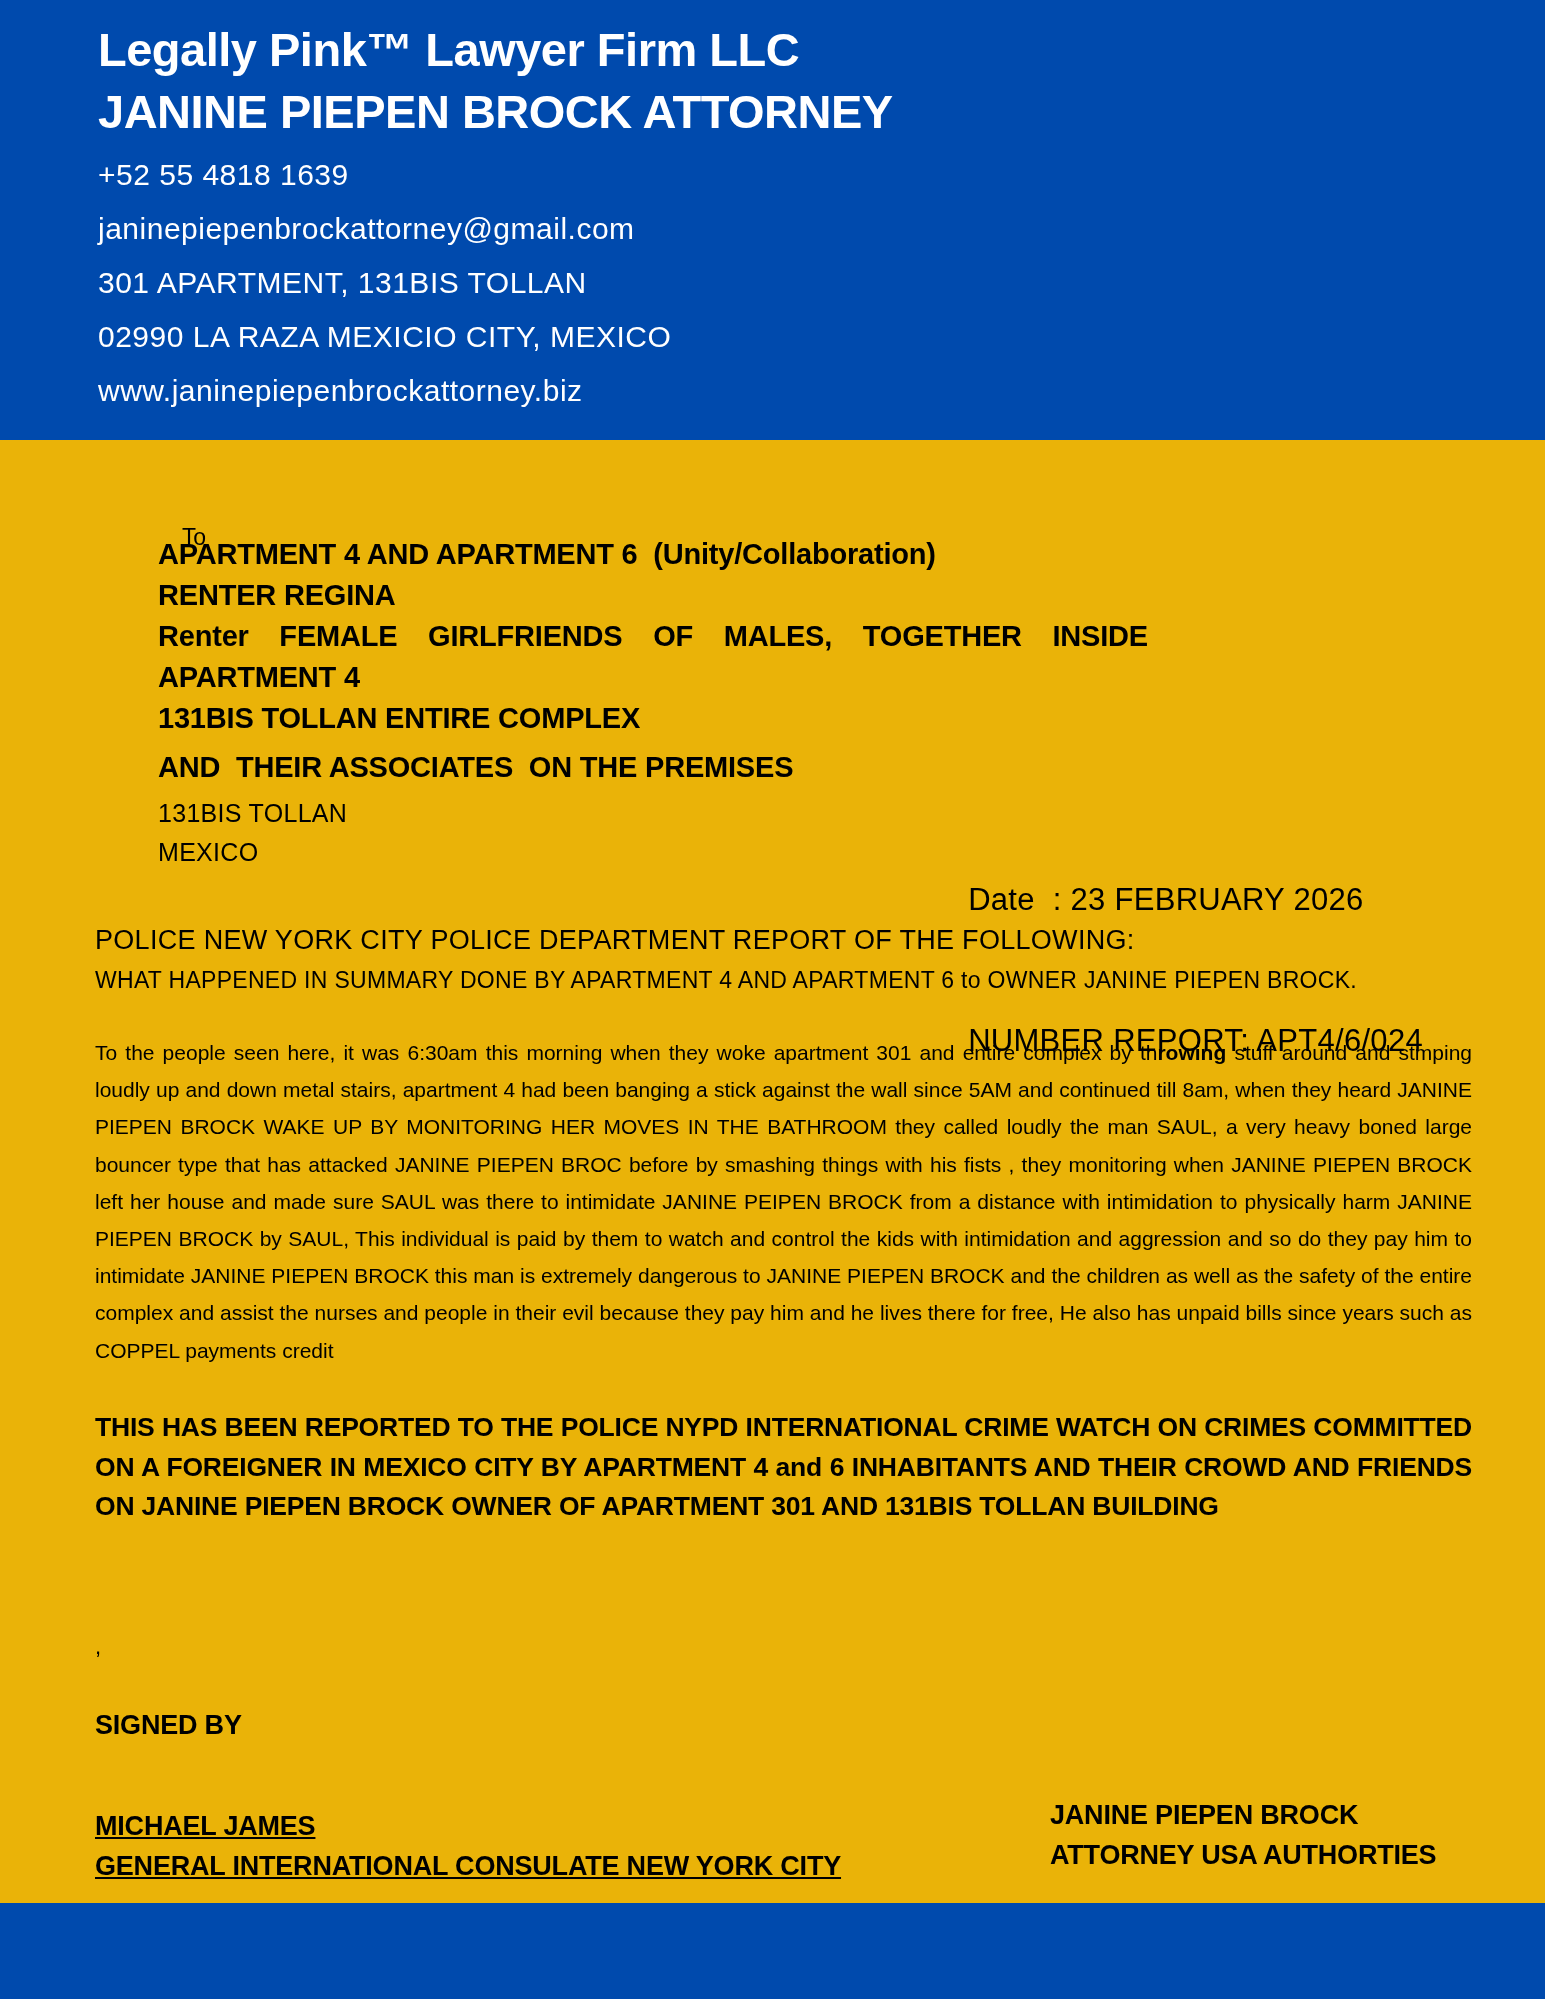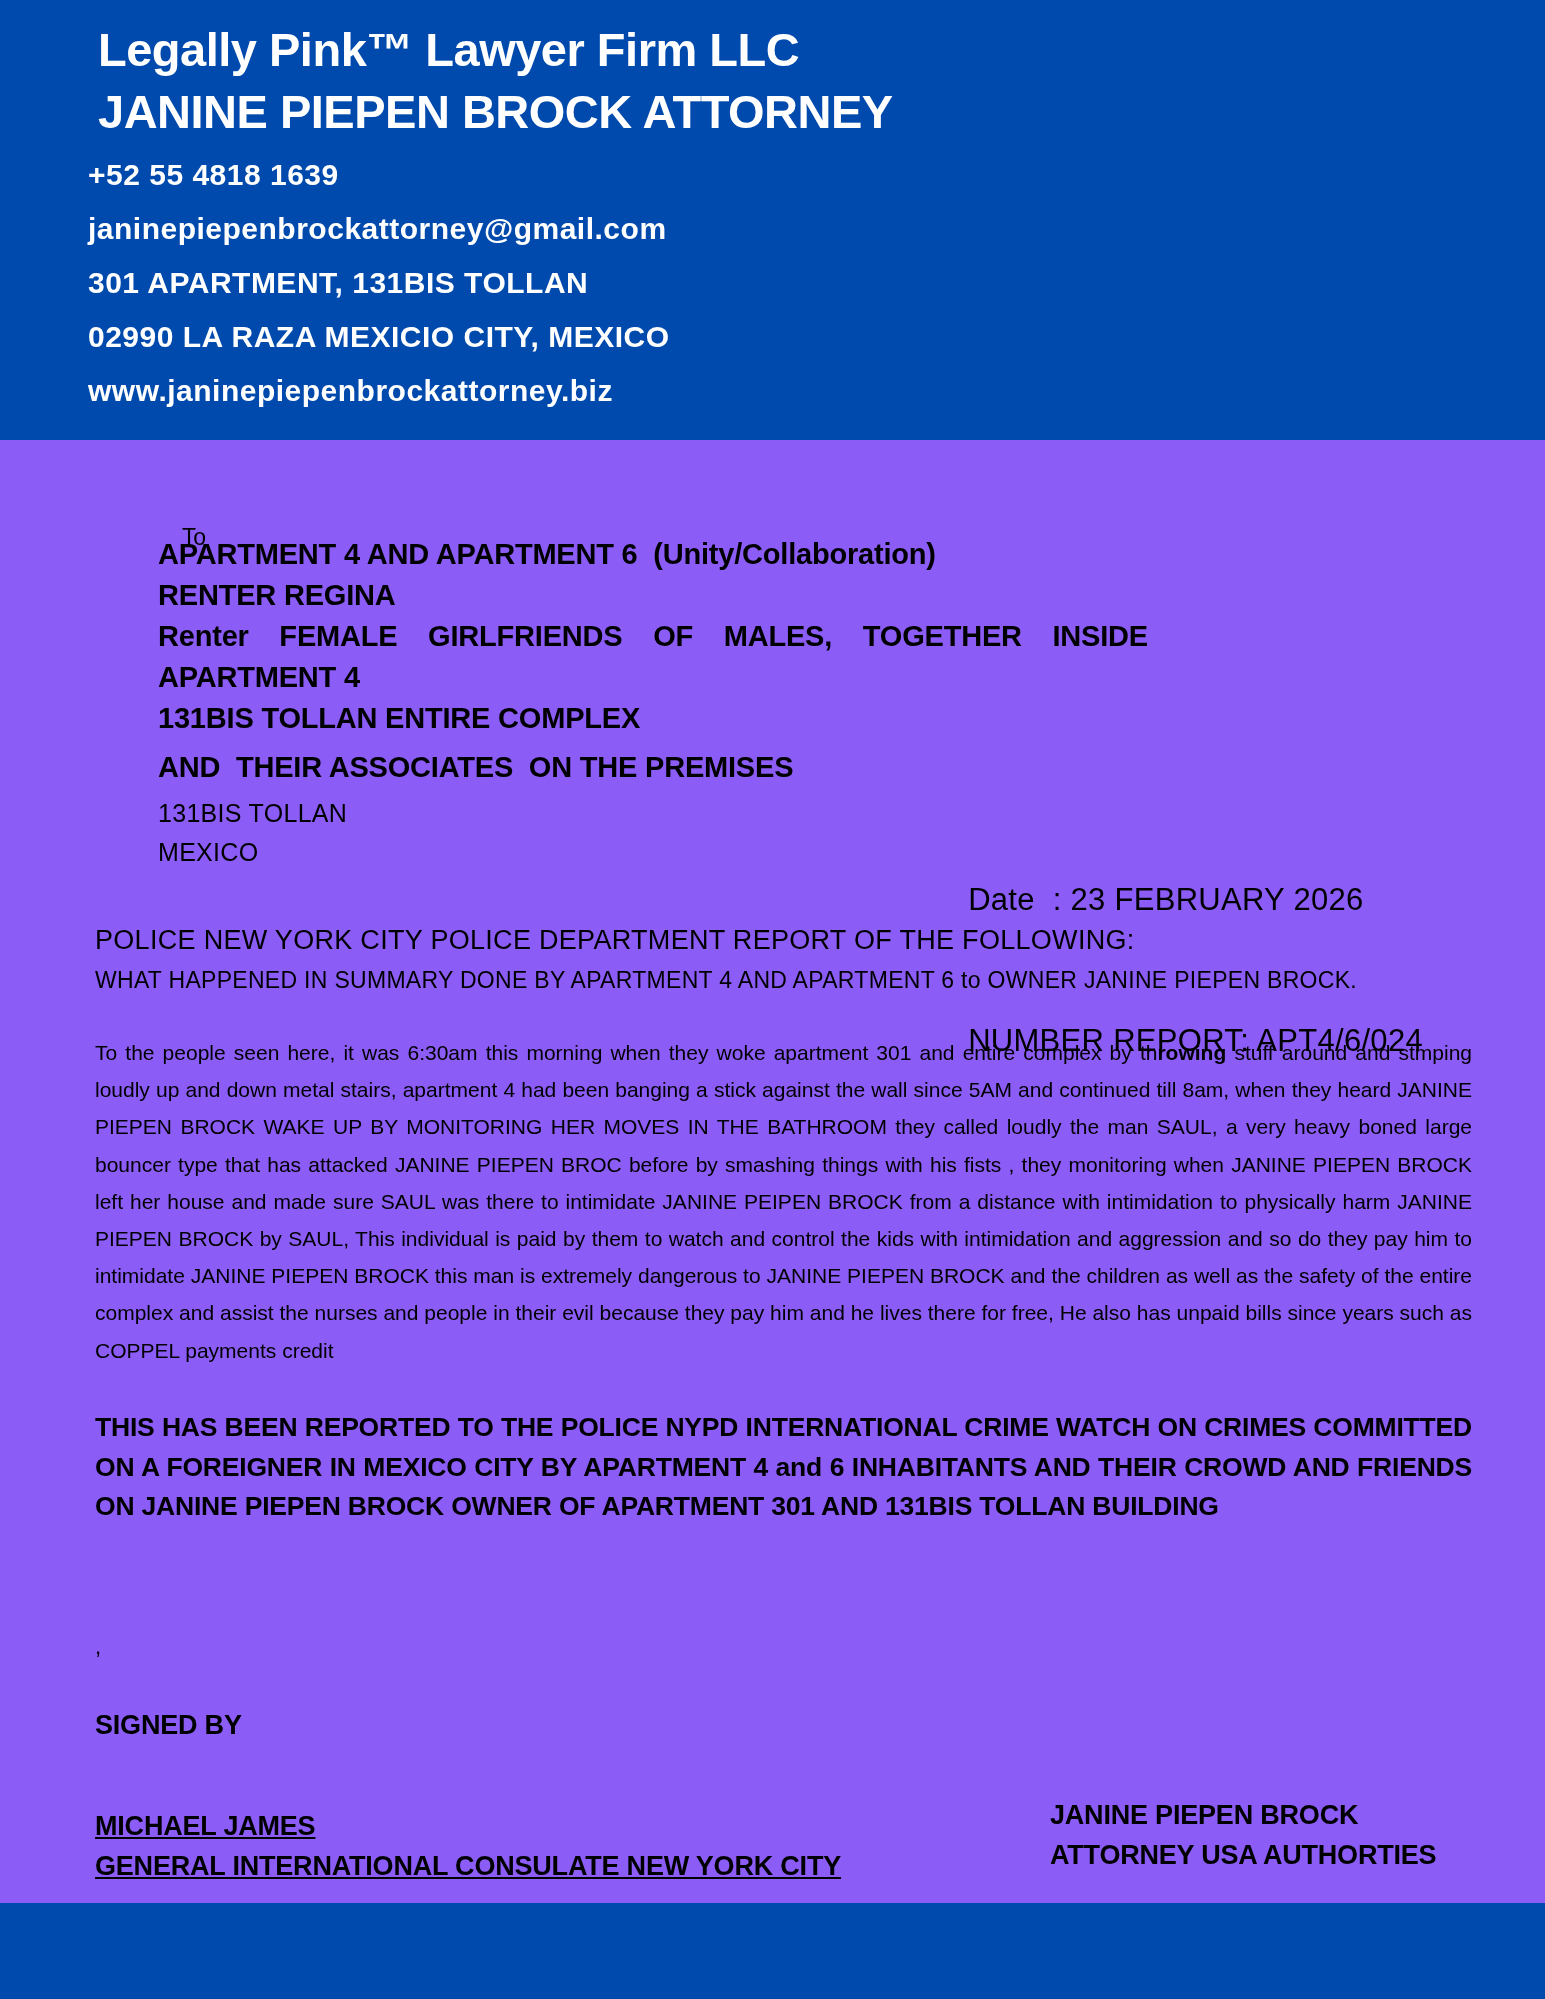--- a/index.html
+++ b/index.html
@@ -4,21 +4,21 @@
 <style>
   html, body {
     margin: 0;
     padding: 0;
     background: #ffffff;
   }
   .page {
     position: relative;
     width: 1545px;
     height: 1999px;
-    background: #8b5cf6;
+    background: #eab308;
     font-family: "Liberation Sans", "DejaVu Sans", sans-serif;
     color: #000000;
     overflow: hidden;
   }
 
   
   .letterhead {
     position: absolute;
     top: 0; left: 0;
     width: 100%;
@@ -39,23 +39,23 @@
     left: 98px; top: 86px;
     font-size: 47px;
     font-weight: 700;
     letter-spacing: -0.5px;
     color: #ffffff;
     line-height: 1.1;
     white-space: nowrap;
   }
   .letterhead .contact-line {
     position: absolute;
-    left: 88px;
+    left: 98px;
     font-size: 30px;
-    font-weight: 700;
+    font-weight: 400;
     letter-spacing: 0.5px;
     color: #ffffff;
     line-height: 1.1;
     white-space: nowrap;
   }
   .contact-phone   { top: 158px; }
   .contact-email   { top: 212px; }
   .contact-addr1   { top: 266px; }
   .contact-addr2   { top: 320px; }
   .contact-website { top: 374px; }

